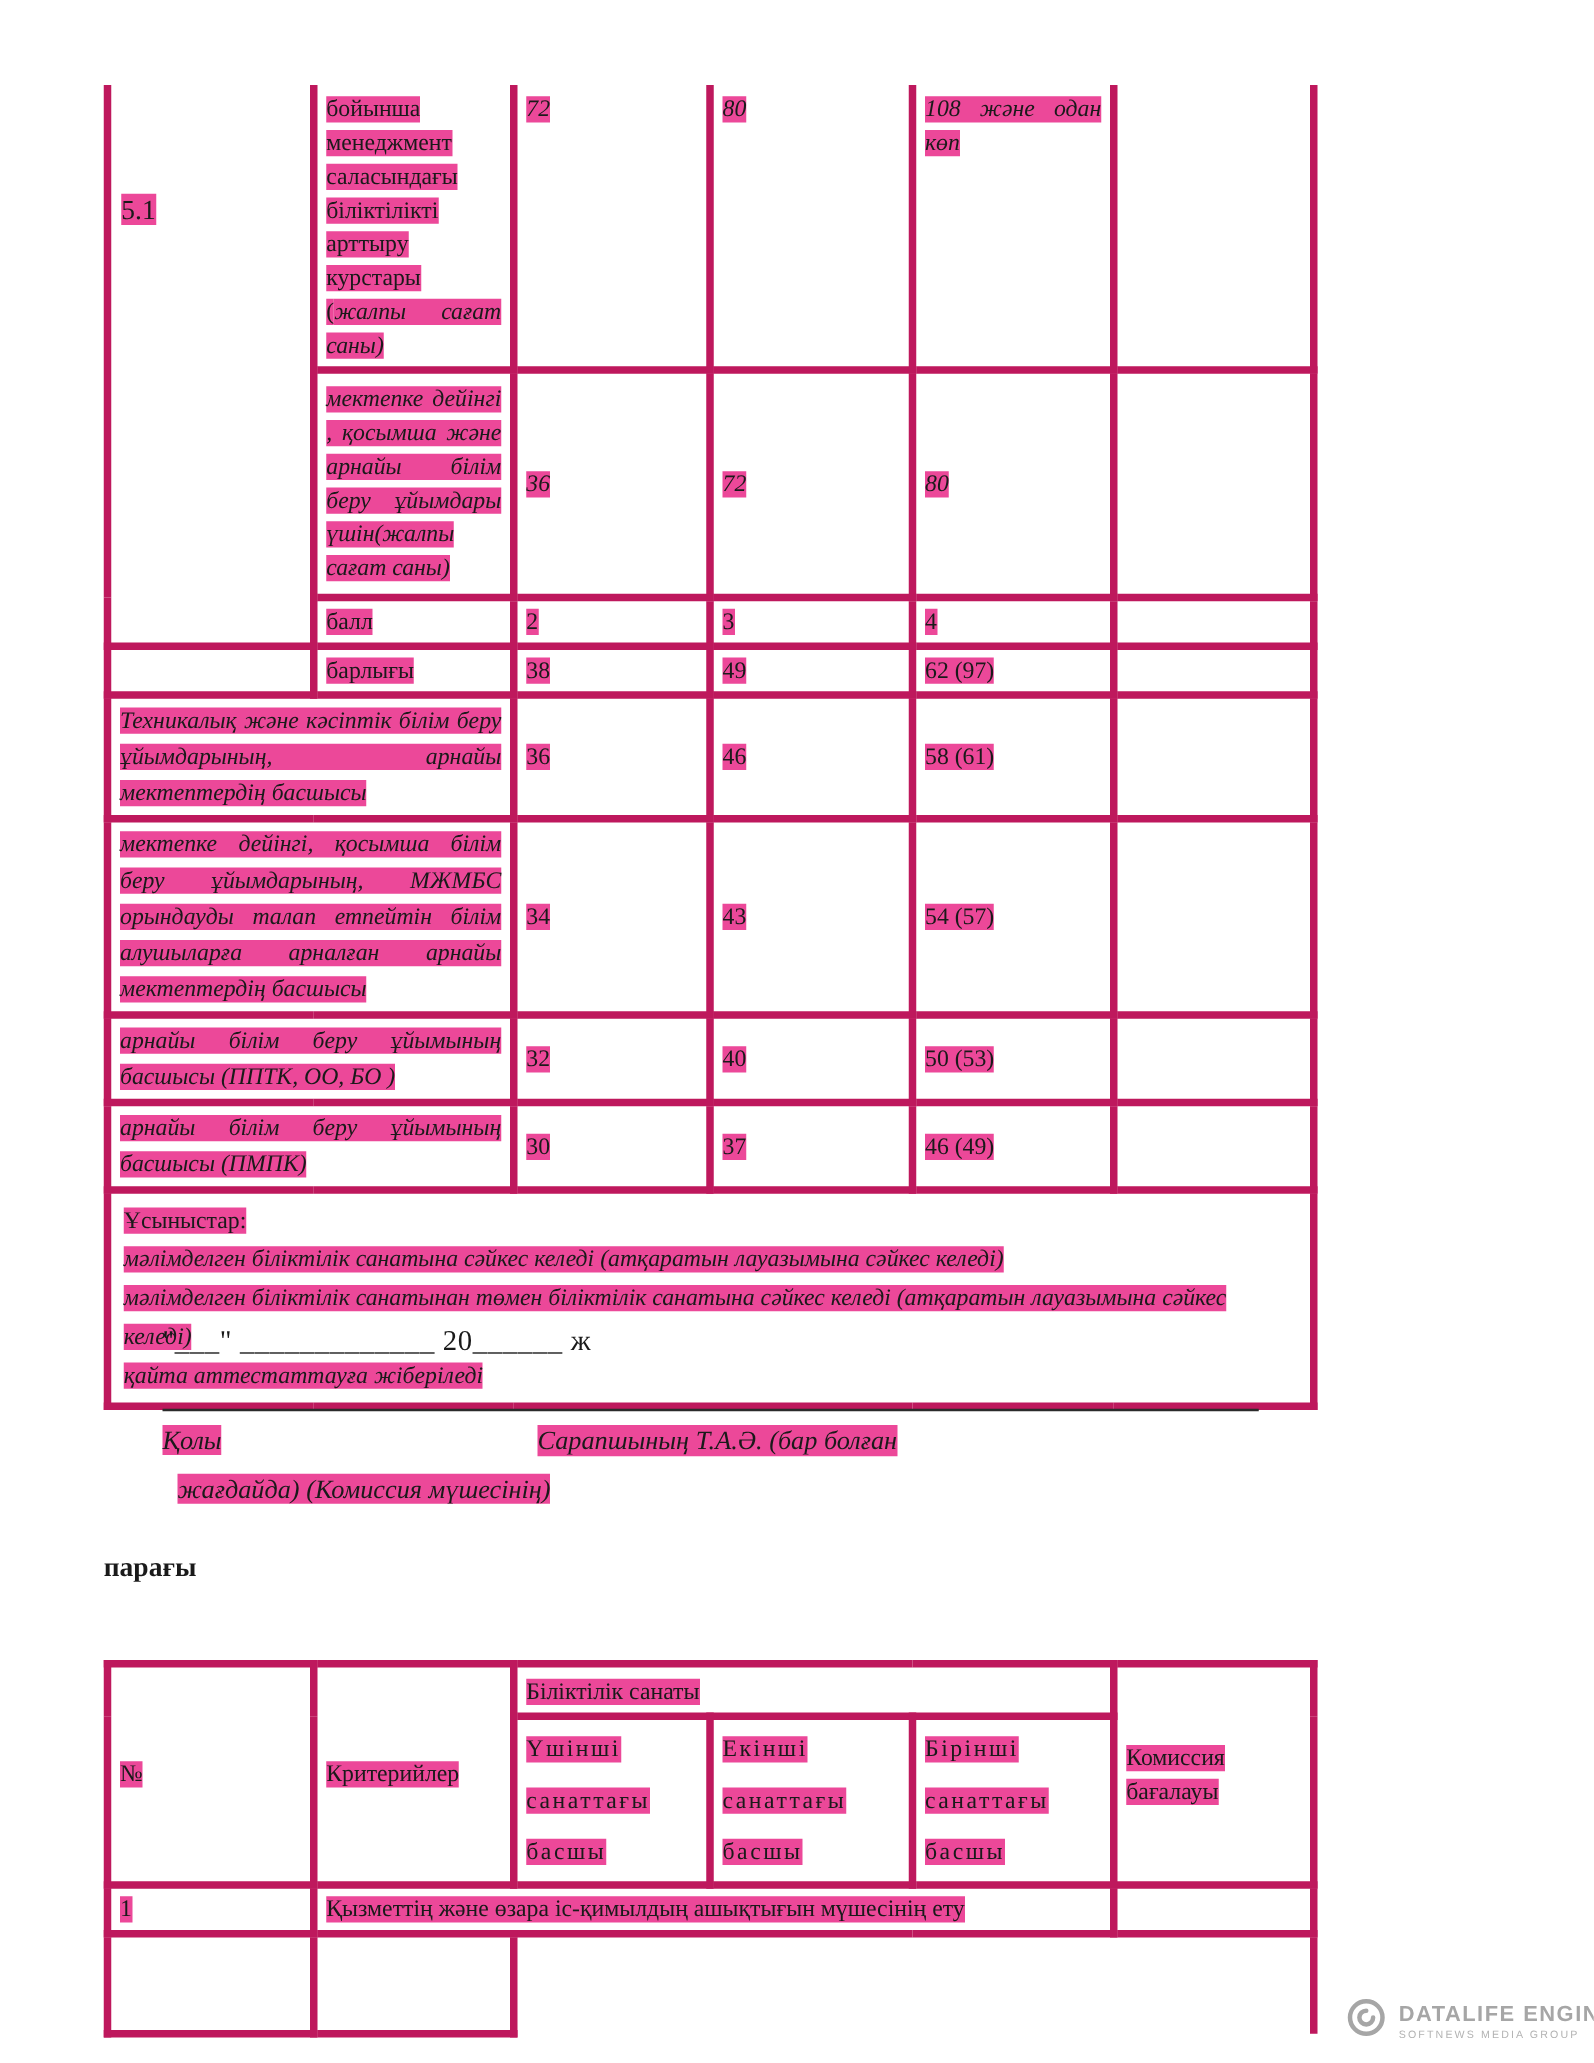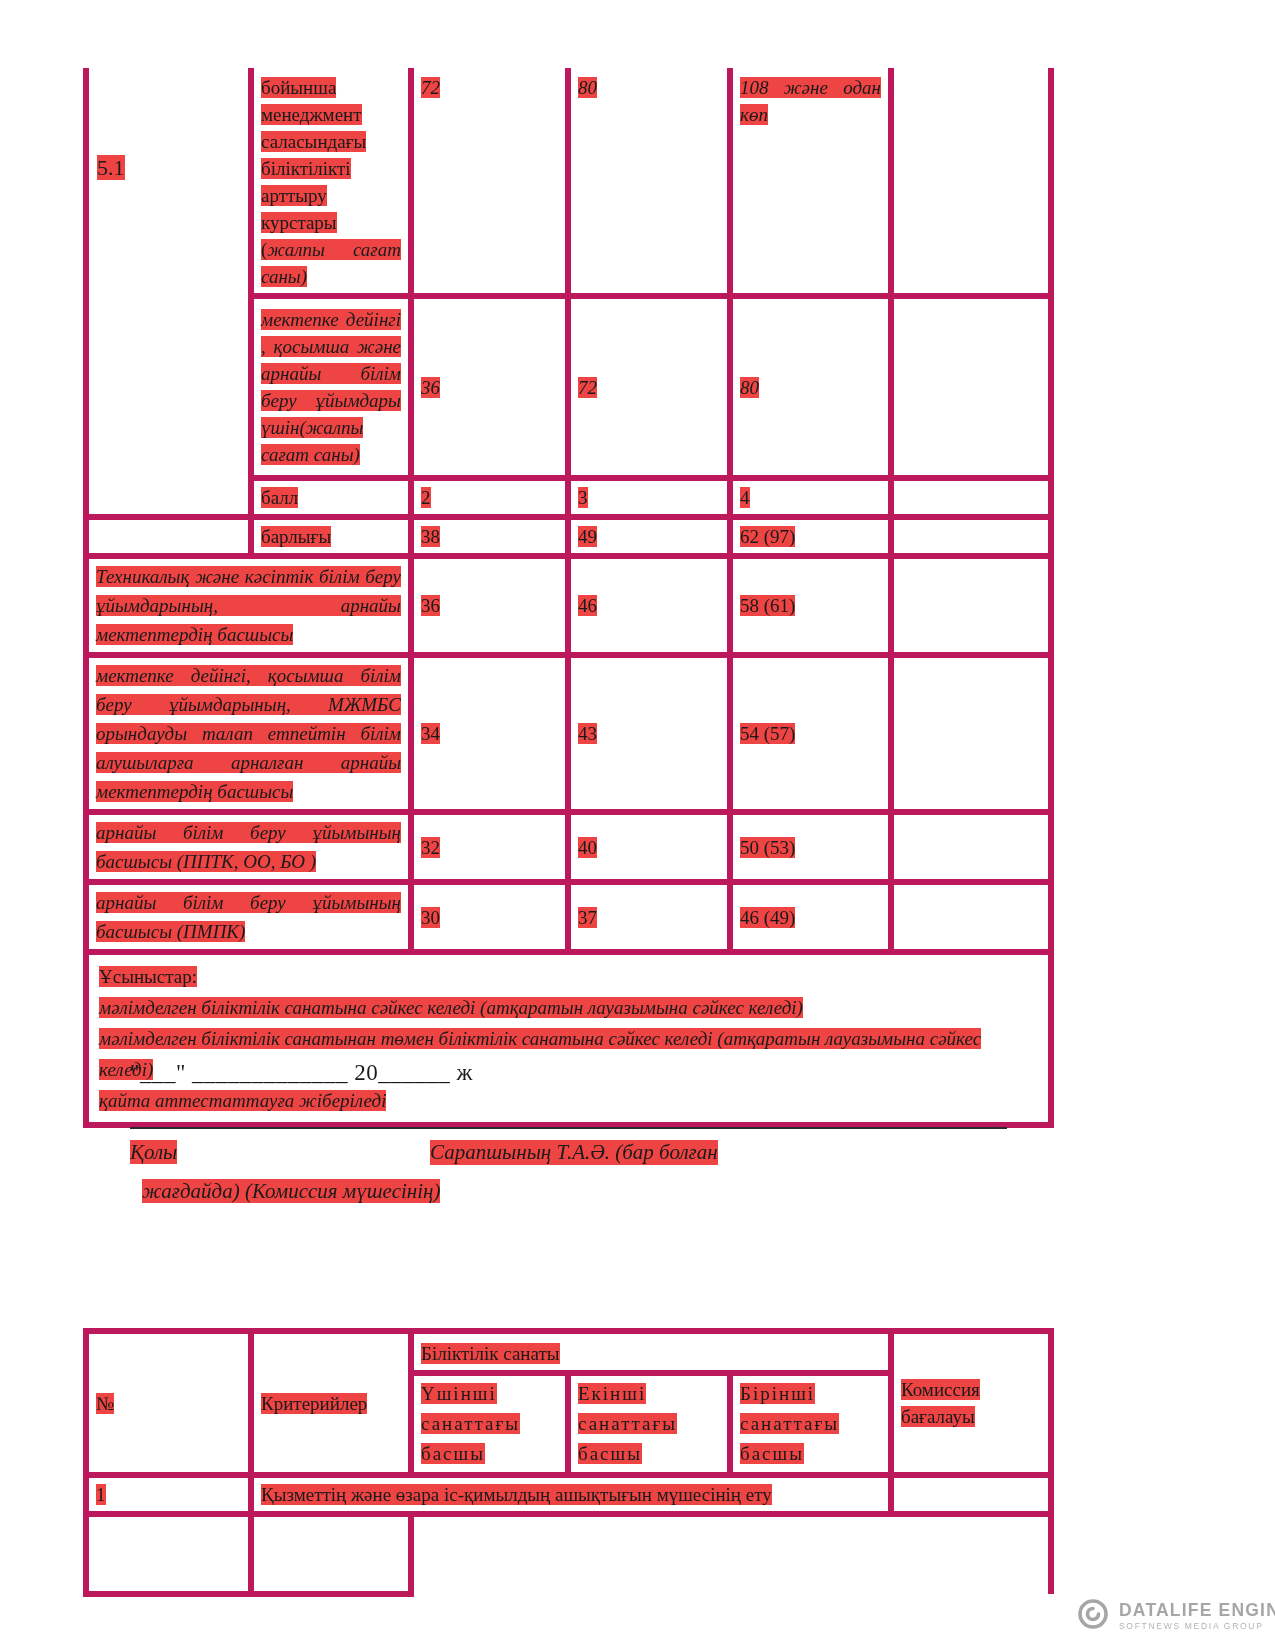--- a/index.html
+++ b/index.html
@@ -16,21 +16,21 @@
 
   table { border-collapse: collapse; table-layout: fixed; position: absolute; left: 83px; }
   td {
     border: 6px solid #be185d;
     font-size: 19px;
     line-height: 27px;
     padding: 3px 7px;
     vertical-align: middle;
     word-wrap: break-word;
   }
-  .hl { background: #ef4444; }
+  .hl { background: #ec4899; }
   .it { font-style: italic; }
   .lbl { text-align: justify; }
   .vtop { vertical-align: top; padding-top: 6px; }
 
   
   .t1 { top: 68px; width: 965px; }
   .t1 tr.tr1 td { border-top: none; }
   .t1 tr.tr1 { height: 220px; }
   .t1 tr.tr2 { height: 182px; }
   .t1 tr.tr3 { height: 37px; }
@@ -63,21 +63,21 @@
     position: absolute; left: 83px; top: 1231px; width: 1040px;
     font-weight: bold; font-size: 22px; line-height: 46px;
   }
 
   
   .t2 { top: 1328px; width: 965px; }
   .t2 tr.h1 { height: 36px; }
   .t2 tr.h2 { height: 89px; }
   .t2 tr.row1 { height: 39px; }
   .t2 tr.rowEmpty { height: 80px; }
-  .t2 .sub-h { vertical-align: top; letter-spacing: 2px; line-height: 30px; margin-left: 15px; }
+  .t2 .sub-h { vertical-align: top; letter-spacing: 2px; line-height: 41px; margin-left: 15px; }
   .t2 .open { border-bottom: none; }
 
   
   .footer {
     position: absolute; left: 1076px; top: 1597px;
     display: flex; align-items: center; gap: 9px;
     font-family: "Liberation Sans", sans-serif;
   }
   .brand { font-weight: bold; font-size: 17.5px; letter-spacing: 1.2px; color: #a6a6a6; white-space: nowrap; line-height: 18px; }
   .tagline { font-size: 8.5px; letter-spacing: 1.7px; color: #b3b3b3; margin-top: 2px; white-space: nowrap; }
@@ -168,20 +168,21 @@
 
   <div class="dateline"><span>"___" _____________ 20______ ж</span></div>
   <div class="rule"></div>
   <div class="sig-line1">
     <span class="hl">Қолы</span>
     <span class="expert hl">Сарапшының Т.А.Ә. (бар болған</span>
   </div>
   <div class="sig-line2"><span class="hl">жағдайда) (Комиссия мүшесінің)</span></div>
 
   <div class="heading">
+    <div>парағы</div>
   </div>
 
   <table class="t2">
     <colgroup>
       <col style="width:165px">
         <col style="width:160px">
         <col style="width:157px">
       <col style="width:162px">
         <col style="width:161px">
         <col style="width:160px">

